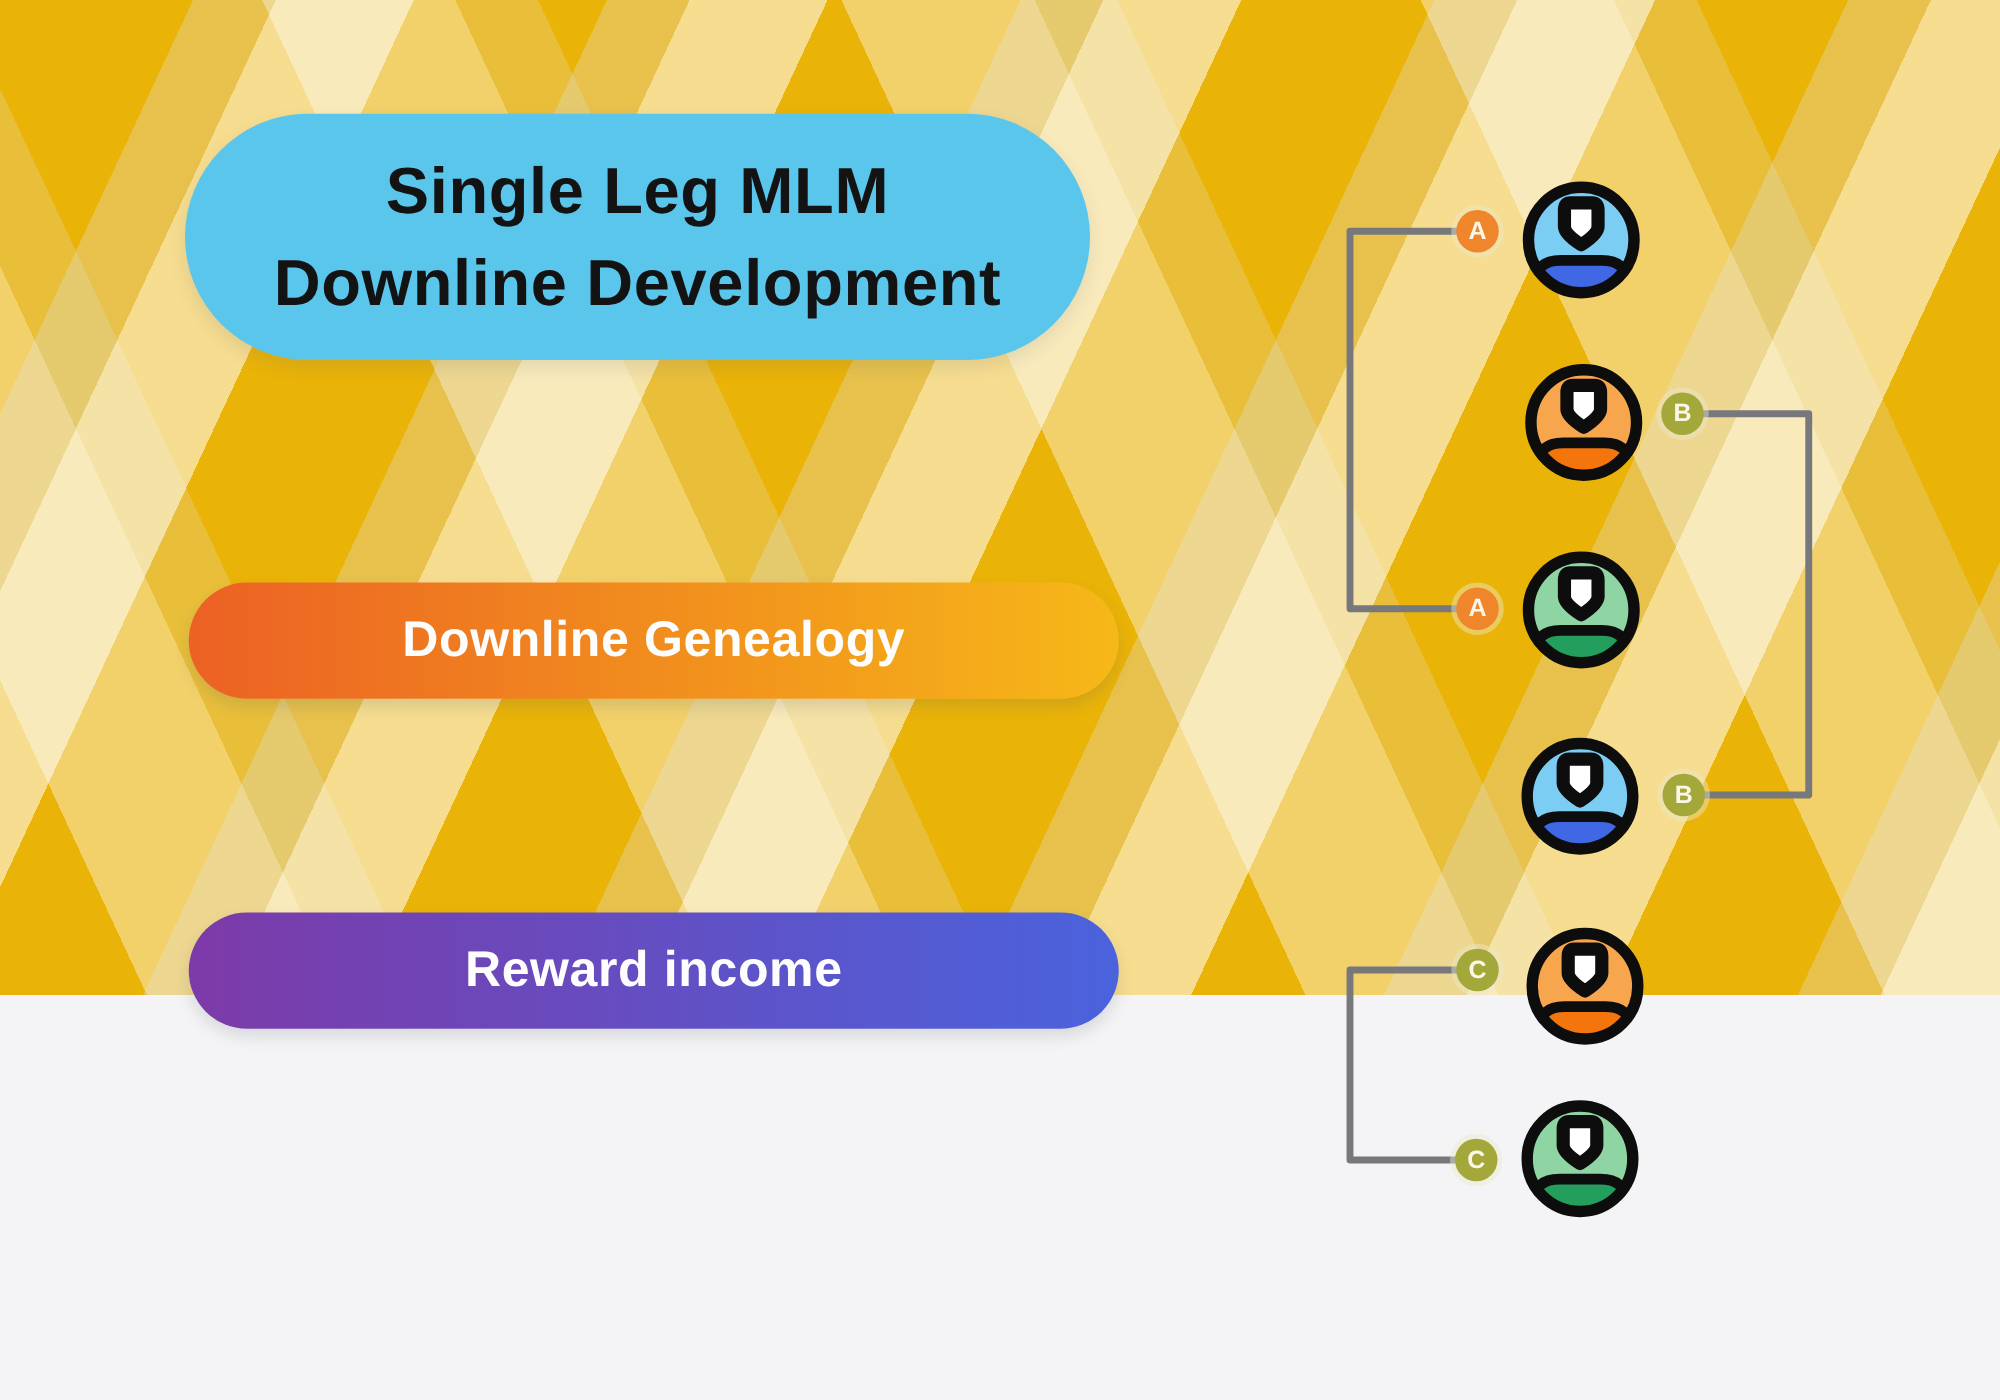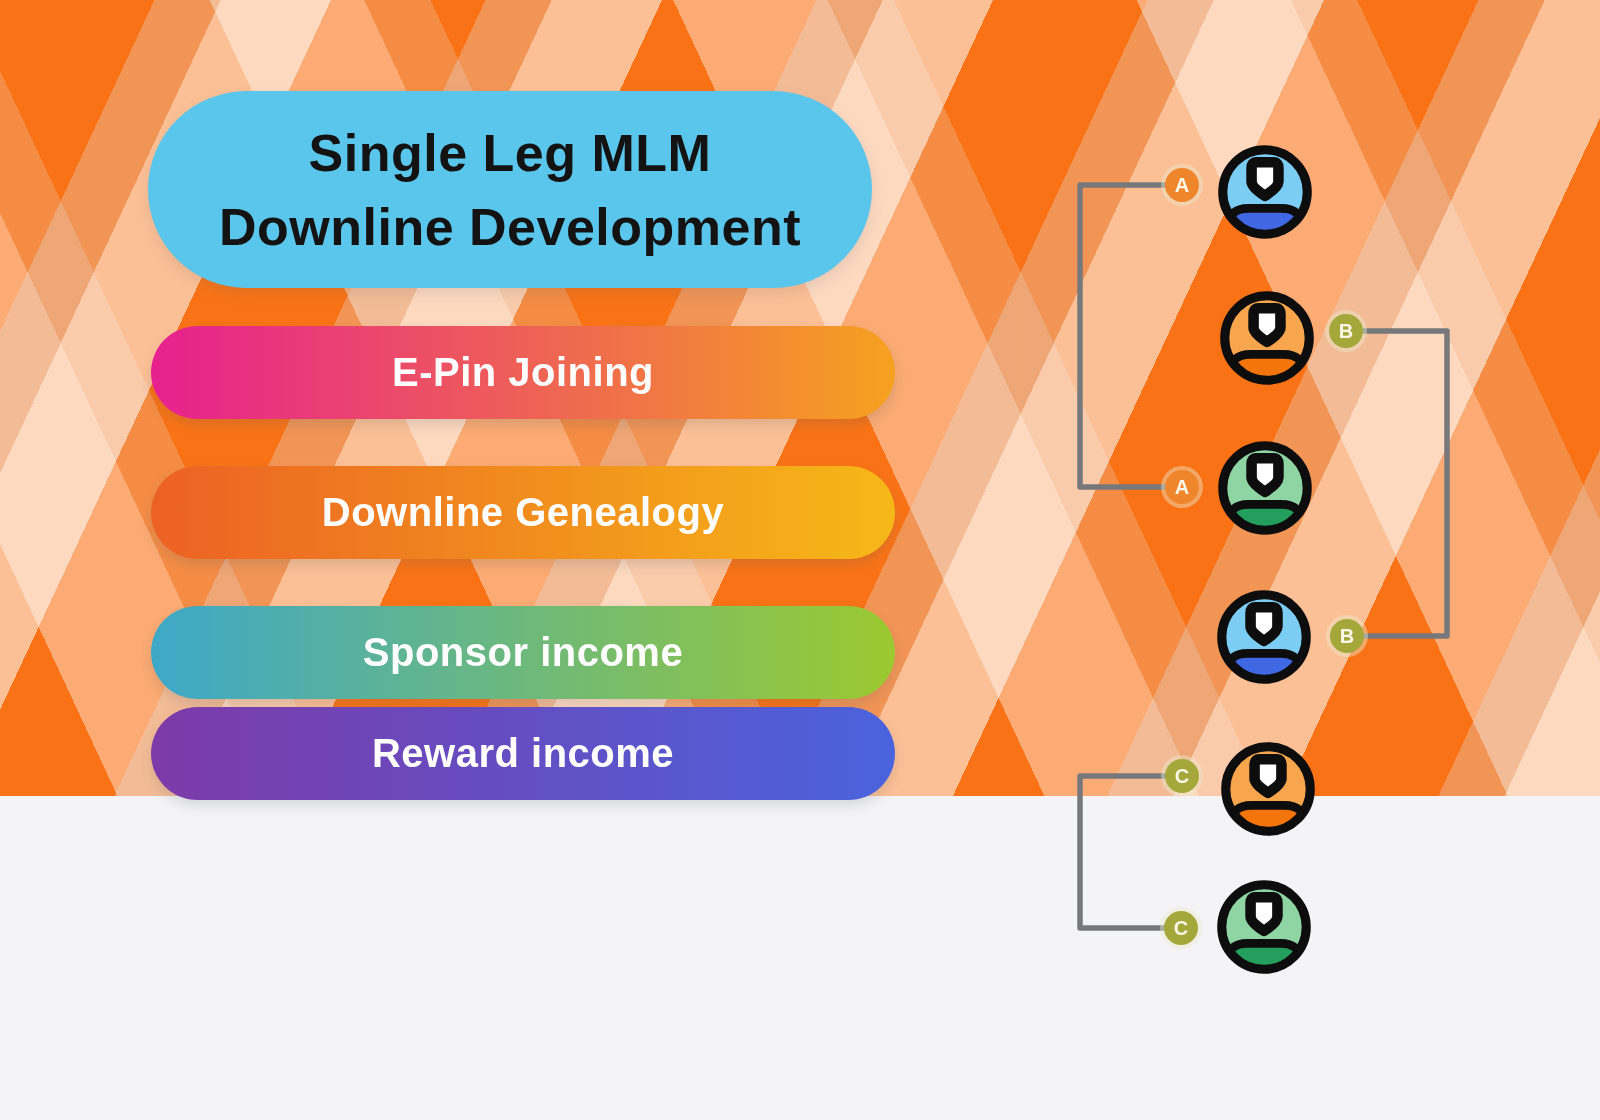--- a/index.html
+++ b/index.html
@@ -4,21 +4,21 @@
 <style>
   html,body{margin:0;padding:0;}
   body{
     width:1600px;height:1120px;
     font-family:"Liberation Sans", sans-serif;
     background:#f4f4f6;
     overflow:hidden;
   }
   .stage{
     position:relative;width:1600px;height:796px;
-    background:#f97316;
+    background:#eab308;
   }
   
   .stage::before{
     content:"";position:absolute;inset:0;pointer-events:none;
     background:
       repeating-linear-gradient(115deg,
         rgba(255,255,255,0) 0 140px,
         rgba(224,227,232,.30) 140px 200px,
         rgba(255,255,255,.55) 200px 300px),
       repeating-linear-gradient(245deg,
@@ -70,30 +70,24 @@
 </head>
 <body>
 
 <div class="stage">
 
   <div class="title-bubble" style="background: rgb(91, 198, 236);">
     <span class="title-line" style="color: rgb(19, 19, 19);">Single Leg MLM</span>
     <span class="title-line" style="color: rgb(19, 19, 19);">Downline Development</span>
   </div>
 
-  <div class="pill" style="top: 326px; background: linear-gradient(90deg, rgb(230, 32, 143), rgb(246, 161, 31));">
-    <span class="pill-label">E-Pin Joining</span>
-  </div>
   <div class="pill" style="top: 466px; background: linear-gradient(90deg, rgb(236, 97, 36), rgb(246, 184, 24));">
     <span class="pill-label">Downline Genealogy</span>
   </div>
-  <div class="pill" style="top: 606px; background: linear-gradient(90deg, rgb(62, 168, 200), rgb(156, 201, 48));">
-    <span class="pill-label">Sponsor income</span>
-  </div>
-  <div class="pill" style="top: 707px; background: linear-gradient(90deg, rgb(125, 58, 168), rgb(74, 99, 221)); text-align: right;">
+  <div class="pill" style="top: 730px; background: linear-gradient(90deg, rgb(125, 58, 168), rgb(74, 99, 221)); text-align: right;">
     <span class="pill-label">Reward income</span>
   </div>
 
   <svg id="connector-layer" viewBox="0 0 1600 1120">
       <path d="M 1182 185 H 1080 V 487 H 1182" fill="none" stroke="#76787c" stroke-width="5.5" stroke-linejoin="round"></path>
       <path d="M 1346 331 H 1447 V 636 H 1347" fill="none" stroke="#76787c" stroke-width="5.5" stroke-linejoin="round"></path>
       <path d="M 1182 776 H 1080 V 928 H 1181" fill="none" stroke="#76787c" stroke-width="5.5" stroke-linejoin="round"></path>
     </svg>
   <div id="diagram-nodes">
       <div class="avatar" style="left: 1217px; top: 144px;">

